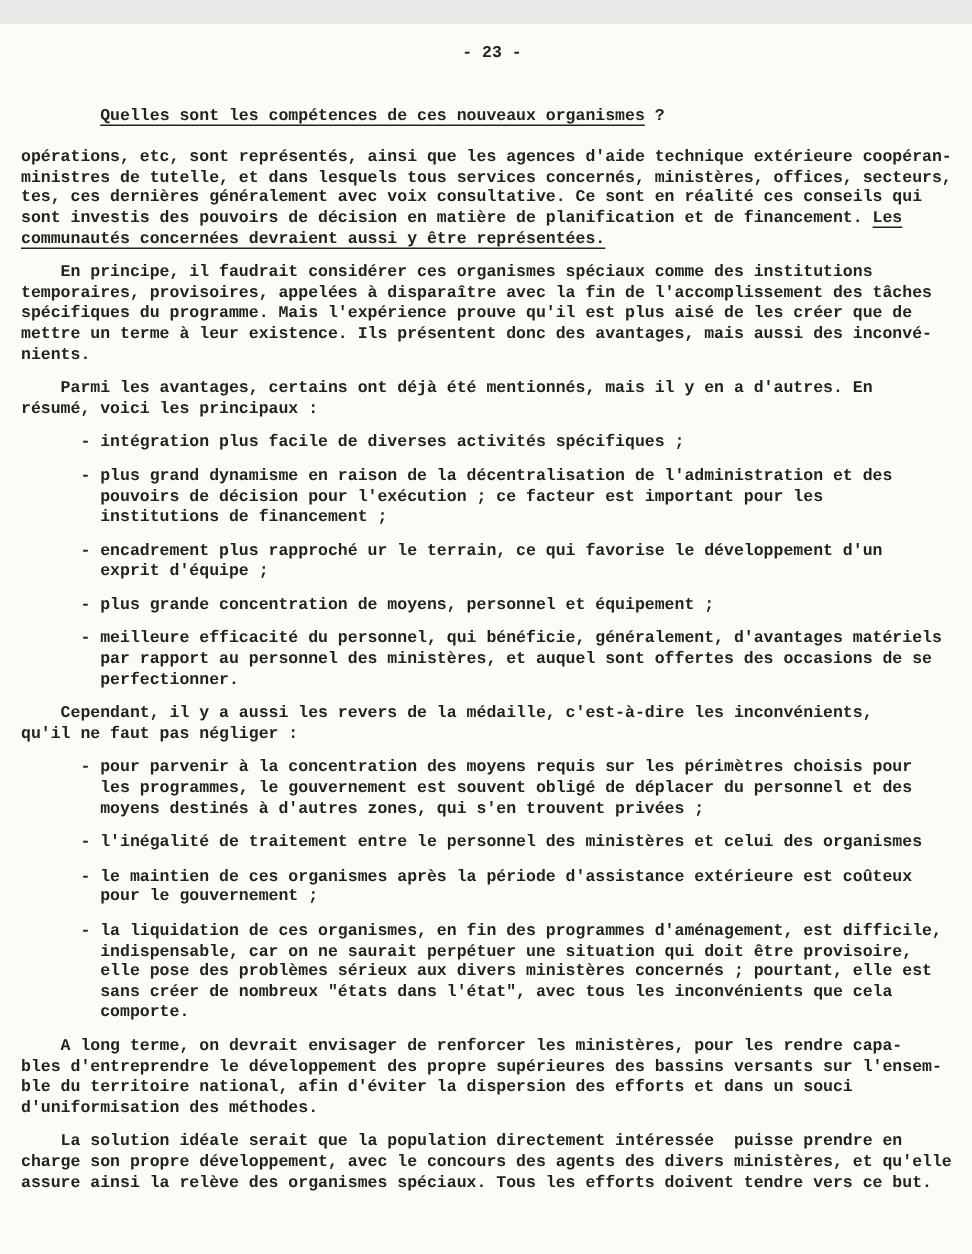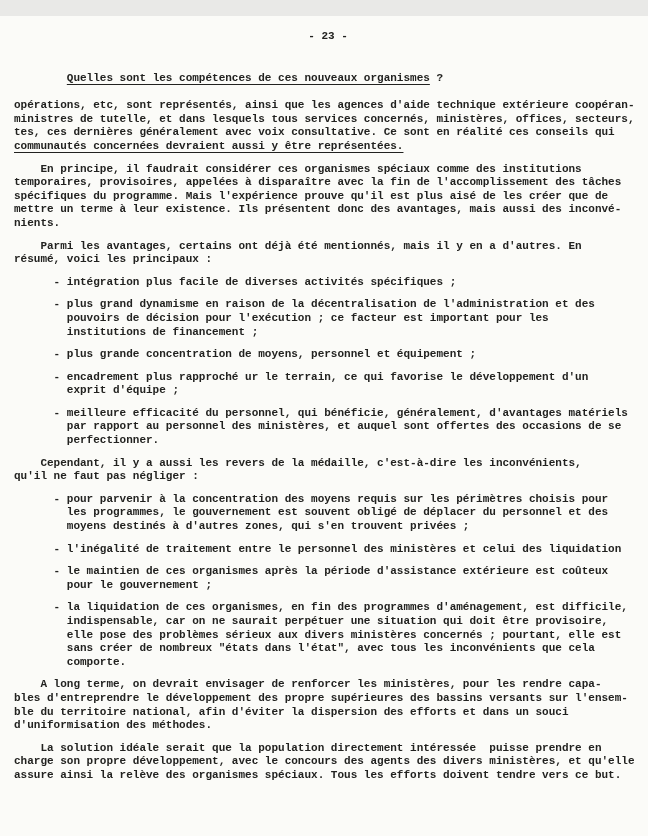--- a/index.html
+++ b/index.html
@@ -38,20 +38,21 @@
 <div class="sheet">
   <div class="page-number">- 23 -</div>
   <div>
       <div class="block heading">
         <div class="line"><span>        </span><span class="u">Quelles sont les compétences de ces nouveaux organismes</span><span> ?</span></div>
       </div>
       <div class="block">
         <div class="line"><span>opérations, etc, sont représentés, ainsi que les agences d'aide technique extérieure coopéran-</span></div>
         <div class="line"><span>ministres de tutelle, et dans lesquels tous services concernés, ministères, offices, secteurs,</span></div>
         <div class="line"><span>tes, ces dernières généralement avec voix consultative. Ce sont en réalité ces conseils qui</span></div>
+        <div class="line"><span>sont investis des pouvoirs de décision en matière de planification et de financement. </span><span class="u">Les</span></div>
         <div class="line"><span class="u">communautés concernées devraient aussi y être représentées.</span></div>
       </div>
       <div class="block">
         <div class="line"><span>    En principe, il faudrait considérer ces organismes spéciaux comme des institutions</span></div>
         <div class="line"><span>temporaires, provisoires, appelées à disparaître avec la fin de l'accomplissement des tâches</span></div>
         <div class="line"><span>spécifiques du programme. Mais l'expérience prouve qu'il est plus aisé de les créer que de</span></div>
         <div class="line"><span>mettre un terme à leur existence. Ils présentent donc des avantages, mais aussi des inconvé-</span></div>
         <div class="line"><span>nients.</span></div>
       </div>
       <div class="block">
@@ -60,42 +61,42 @@
       </div>
       <div class="block">
         <div class="line"><span>      - intégration plus facile de diverses activités spécifiques ;</span></div>
       </div>
       <div class="block">
         <div class="line"><span>      - plus grand dynamisme en raison de la décentralisation de l'administration et des</span></div>
         <div class="line"><span>        pouvoirs de décision pour l'exécution ; ce facteur est important pour les</span></div>
         <div class="line"><span>        institutions de financement ;</span></div>
       </div>
       <div class="block">
-        <div class="line"><span>      - plus grande concentration de moyens, personnel et équipement ;</span></div>
+        <div class="line"><span>      - encadrement plus rapproché ur le terrain, ce qui favorise le développement d'un</span></div>
+        <div class="line"><span>        exprit d'équipe ;</span></div>
       </div>
       <div class="block">
-        <div class="line"><span>      - encadrement plus rapproché ur le terrain, ce qui favorise le développement d'un</span></div>
-        <div class="line"><span>        exprit d'équipe ;</span></div>
+        <div class="line"><span>      - plus grande concentration de moyens, personnel et équipement ;</span></div>
       </div>
       <div class="block">
         <div class="line"><span>      - meilleure efficacité du personnel, qui bénéficie, généralement, d'avantages matériels</span></div>
         <div class="line"><span>        par rapport au personnel des ministères, et auquel sont offertes des occasions de se</span></div>
         <div class="line"><span>        perfectionner.</span></div>
       </div>
       <div class="block">
         <div class="line"><span>    Cependant, il y a aussi les revers de la médaille, c'est-à-dire les inconvénients,</span></div>
         <div class="line"><span>qu'il ne faut pas négliger :</span></div>
       </div>
       <div class="block">
         <div class="line"><span>      - pour parvenir à la concentration des moyens requis sur les périmètres choisis pour</span></div>
         <div class="line"><span>        les programmes, le gouvernement est souvent obligé de déplacer du personnel et des</span></div>
         <div class="line"><span>        moyens destinés à d'autres zones, qui s'en trouvent privées ;</span></div>
       </div>
       <div class="block">
-        <div class="line"><span>      - l'inégalité de traitement entre le personnel des ministères et celui des liquidation</span></div>
+        <div class="line"><span>      - l'inégalité de traitement entre le personnel des ministères et celui des organismes</span></div>
       </div>
       <div class="block">
         <div class="line"><span>      - le maintien de ces organismes après la période d'assistance extérieure est coûteux</span></div>
         <div class="line"><span>        pour le gouvernement ;</span></div>
       </div>
       <div class="block">
         <div class="line"><span>      - la liquidation de ces organismes, en fin des programmes d'aménagement, est difficile,</span></div>
         <div class="line"><span>        indispensable, car on ne saurait perpétuer une situation qui doit être provisoire,</span></div>
         <div class="line"><span>        elle pose des problèmes sérieux aux divers ministères concernés ; pourtant, elle est</span></div>
         <div class="line"><span>        sans créer de nombreux "états dans l'état", avec tous les inconvénients que cela</span></div>

